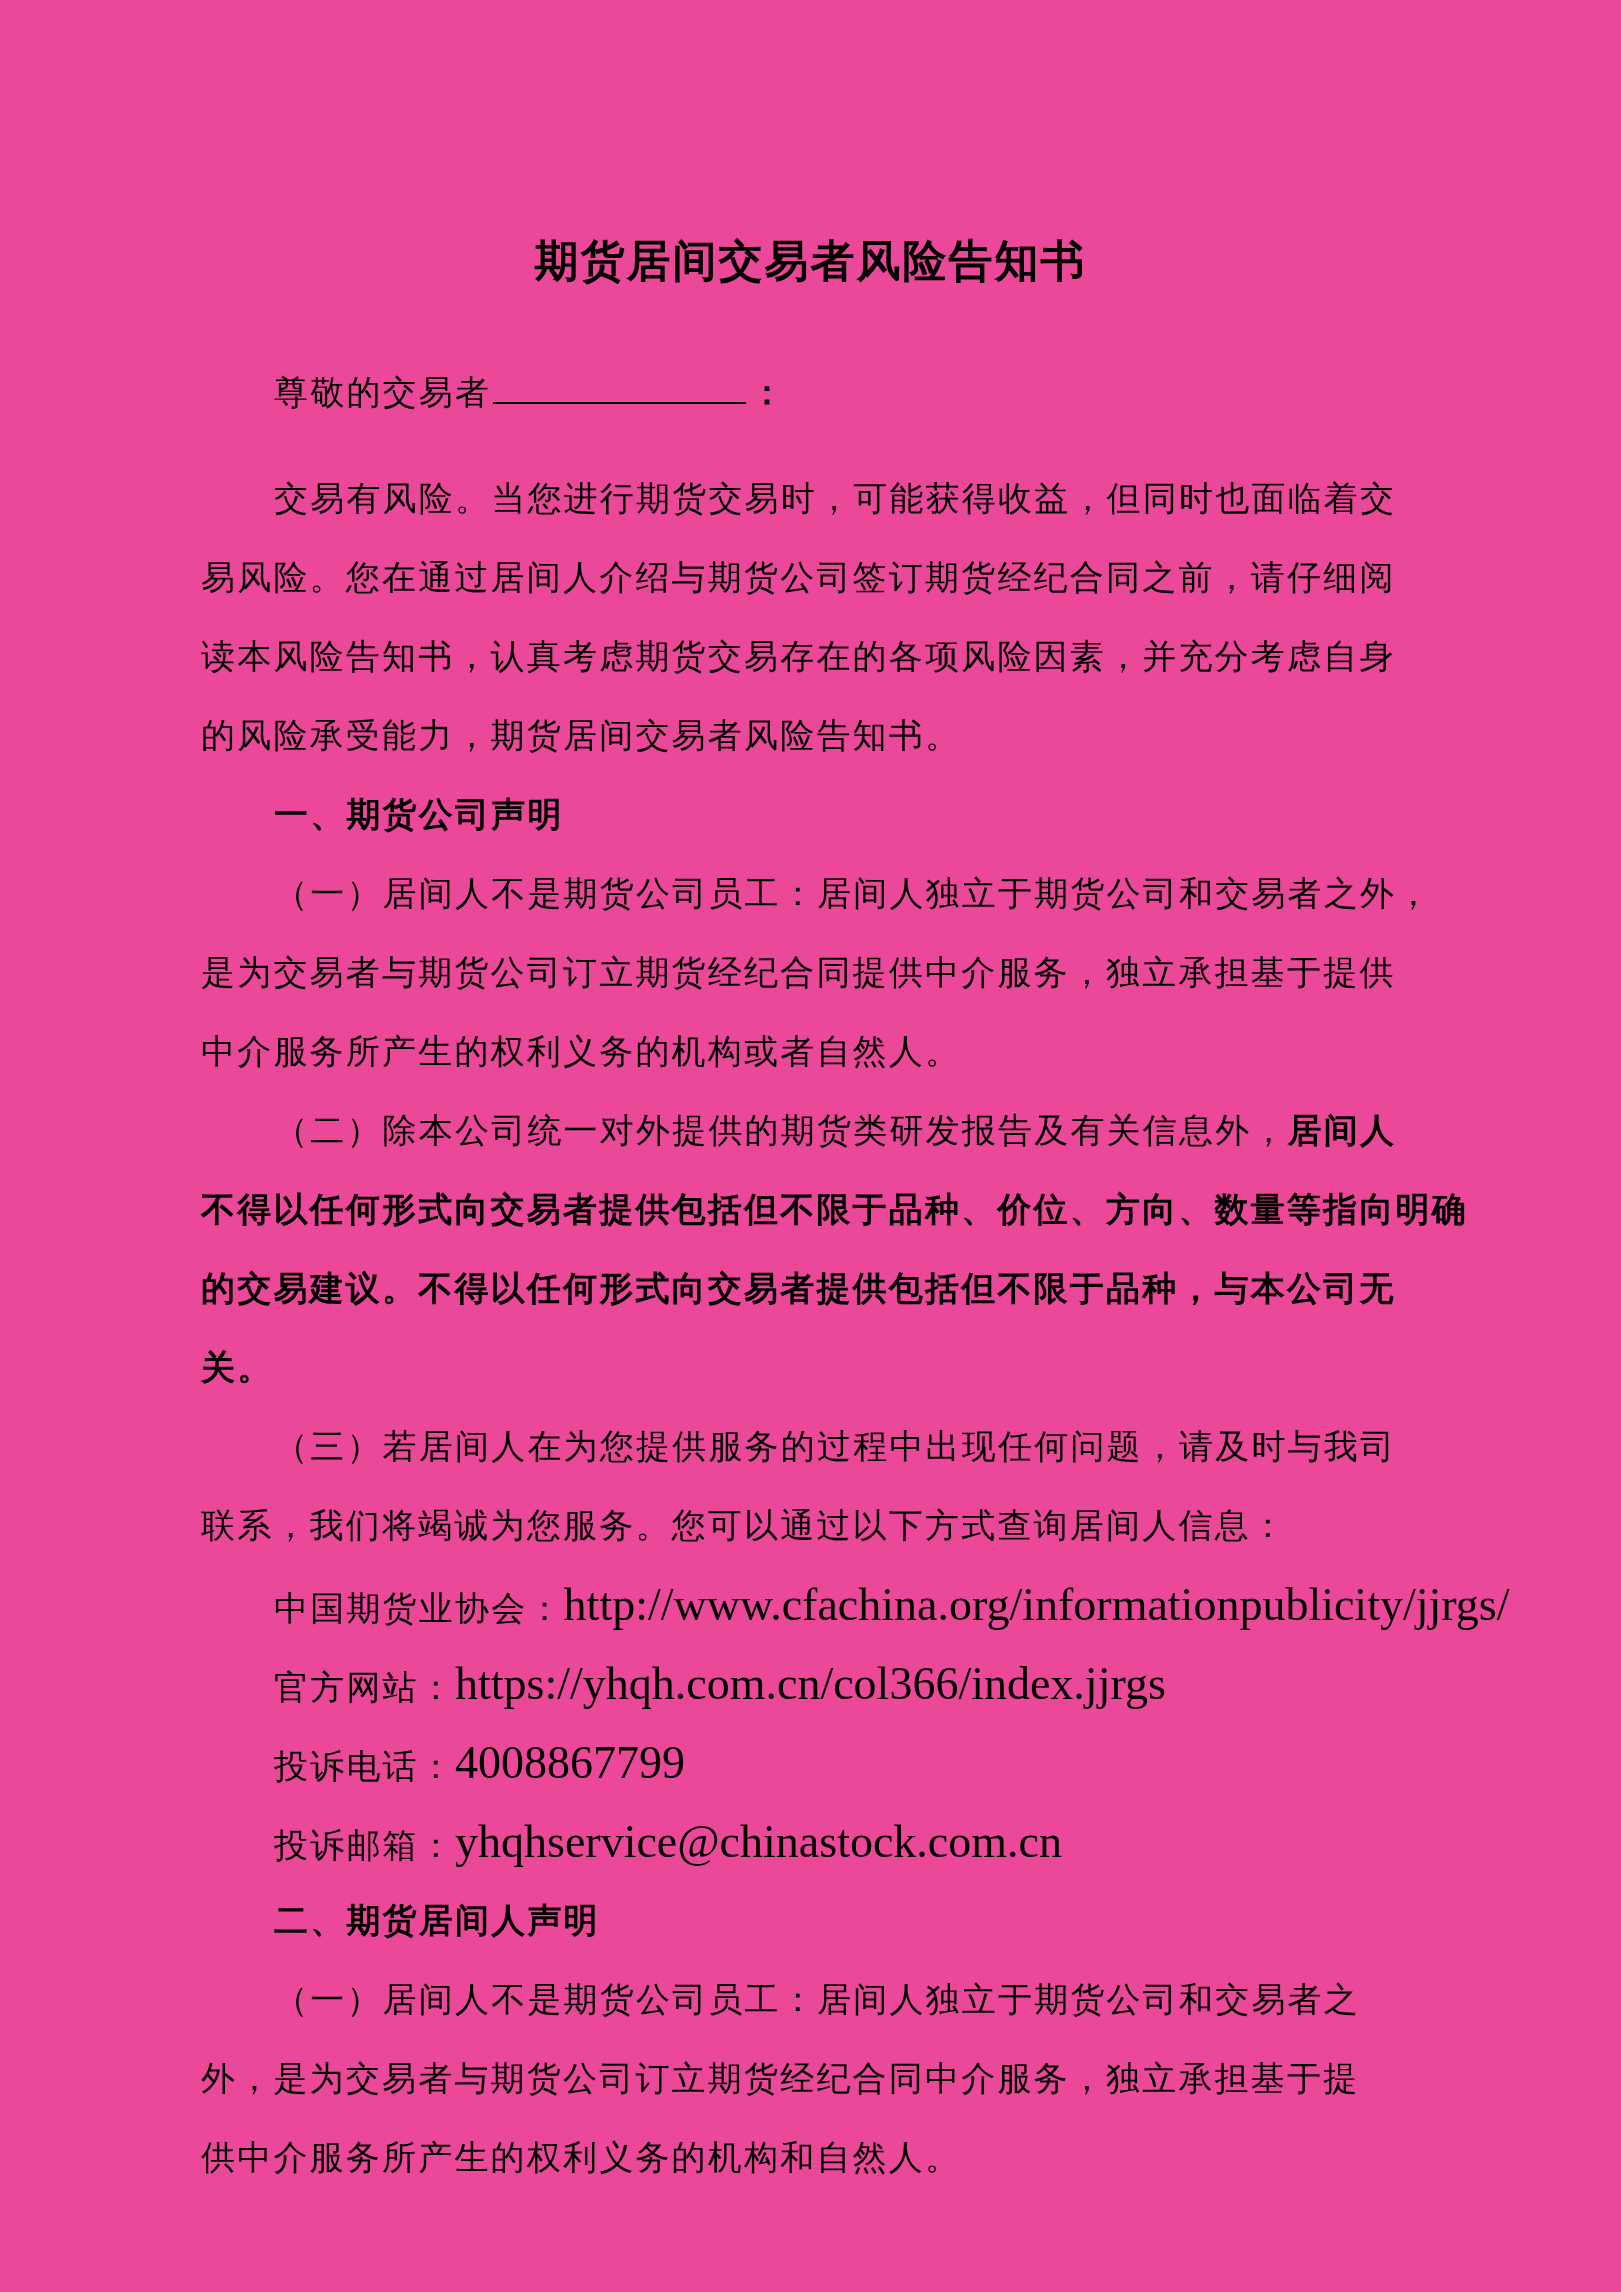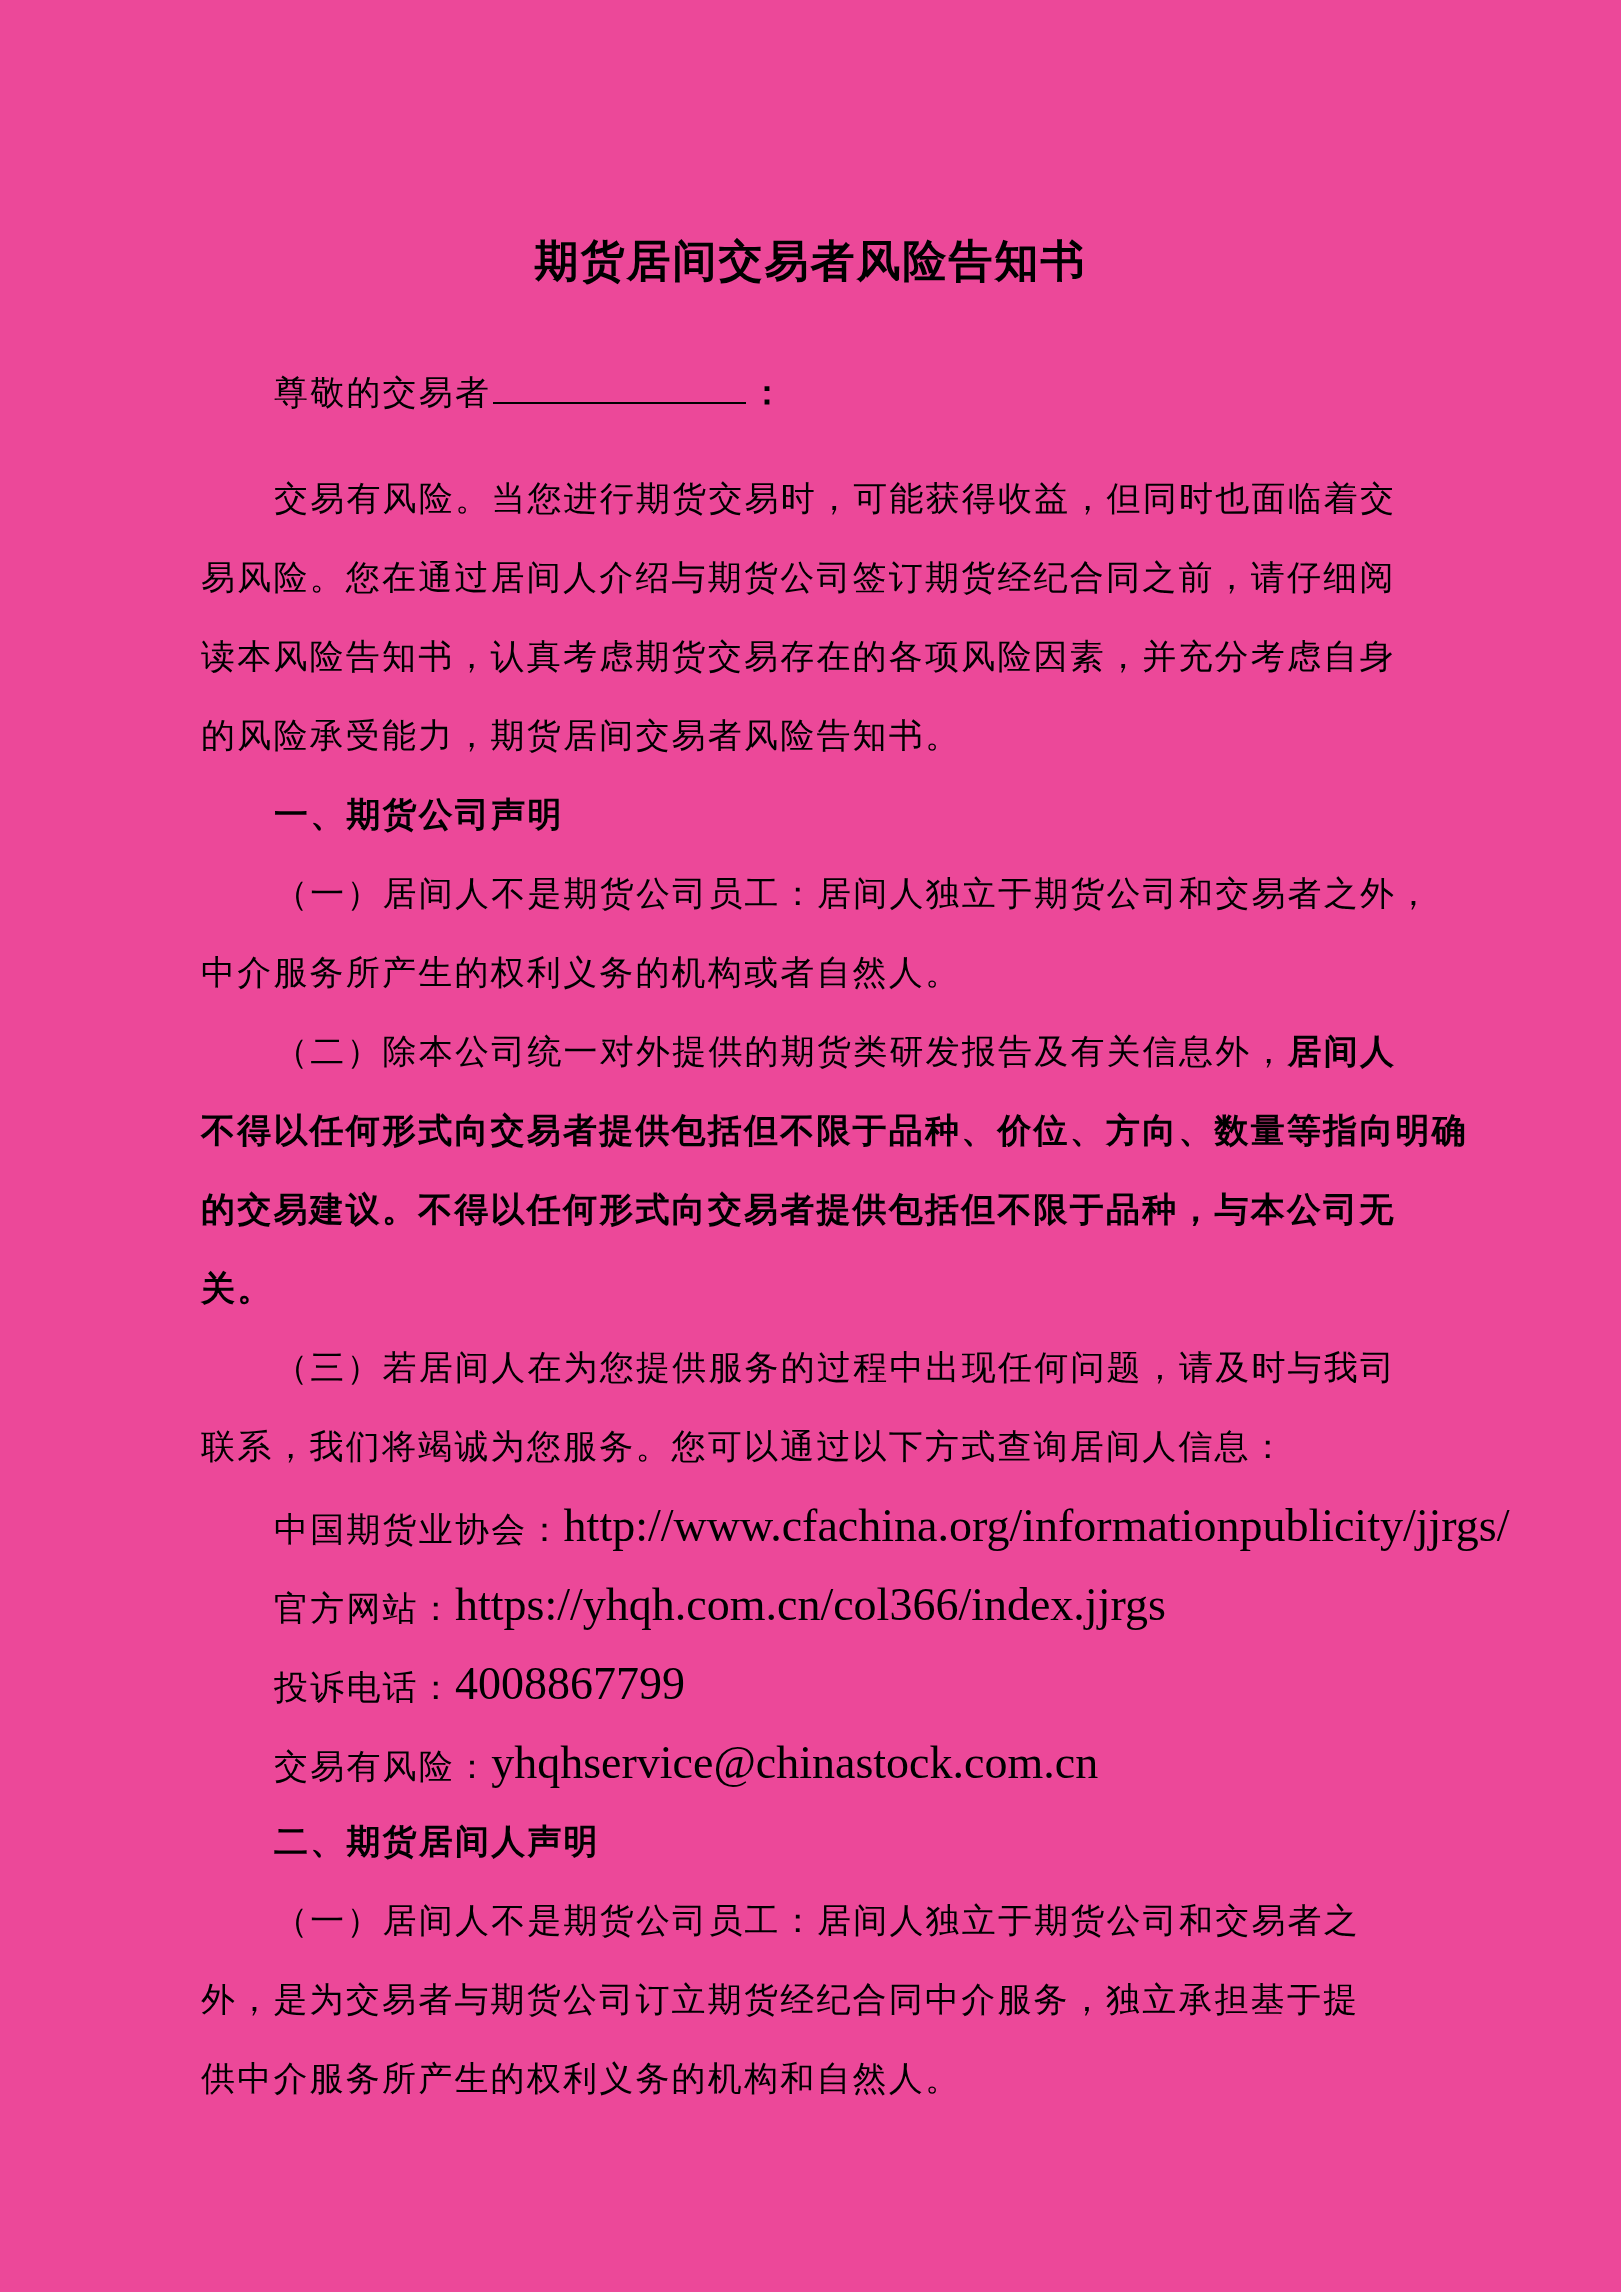--- a/index.html
+++ b/index.html
@@ -83,40 +83,41 @@
       <span class="line ind1">交易有风险。当您进行期货交易时，可能获得收益，但同时也面临着交</span>
       <span class="line">易风险。您在通过居间人介绍与期货公司签订期货经纪合同之前，请仔细阅</span>
       <span class="line">读本风险告知书，认真考虑期货交易存在的各项风险因素，并充分考虑自身</span>
       <span class="line">的风险承受能力，期货居间交易者风险告知书。</span>
     </div>
 
     <span class="line ind1 bold">一、期货公司声明</span>
 
     <div>
       <span class="line ind1">（一）居间人不是期货公司员工：居间人独立于期货公司和交易者之外，</span>
+      <span class="line">是为交易者与期货公司订立期货经纪合同提供中介服务，独立承担基于提供</span>
       <span class="line">中介服务所产生的权利义务的机构或者自然人。</span>
     </div>
 
     <div>
       <span class="line ind1"><span>（二）除本公司统一对外提供的期货类研发报告及有关信息外，</span><span class="bold">居间人</span></span>
       <span class="line bold">不得以任何形式向交易者提供包括但不限于品种、价位、方向、数量等指向明确</span>
       <span class="line bold">的交易建议。不得以任何形式向交易者提供包括但不限于品种，与本公司无</span>
       <span class="line bold">关。</span>
     </div>
 
     <div>
       <span class="line ind1">（三）若居间人在为您提供服务的过程中出现任何问题，请及时与我司</span>
       <span class="line">联系，我们将竭诚为您服务。您可以通过以下方式查询居间人信息：</span>
     </div>
 
     <div>
       <span class="line ind1"><span>中国期货业协会：</span><span class="mono">http://www.cfachina.org/informationpublicity/jjrgs/</span></span>
       <span class="line ind1"><span>官方网站：</span><span class="mono">https://yhqh.com.cn/col366/index.jjrgs</span></span>
       <span class="line ind1"><span>投诉电话：</span><span class="mono">4008867799</span></span>
-      <span class="line ind1"><span>交易有风险：</span><span class="mono">yhqhservice@chinastock.com.cn</span></span>
+      <span class="line ind1"><span>投诉邮箱：</span><span class="mono">yhqhservice@chinastock.com.cn</span></span>
     </div>
 
     <span class="line ind1 bold">二、期货居间人声明</span>
 
     <div>
       <span class="line ind1">（一）居间人不是期货公司员工：居间人独立于期货公司和交易者之</span>
       <span class="line">外，是为交易者与期货公司订立期货经纪合同中介服务，独立承担基于提</span>
       <span class="line">供中介服务所产生的权利义务的机构和自然人。</span>
     </div>
 

